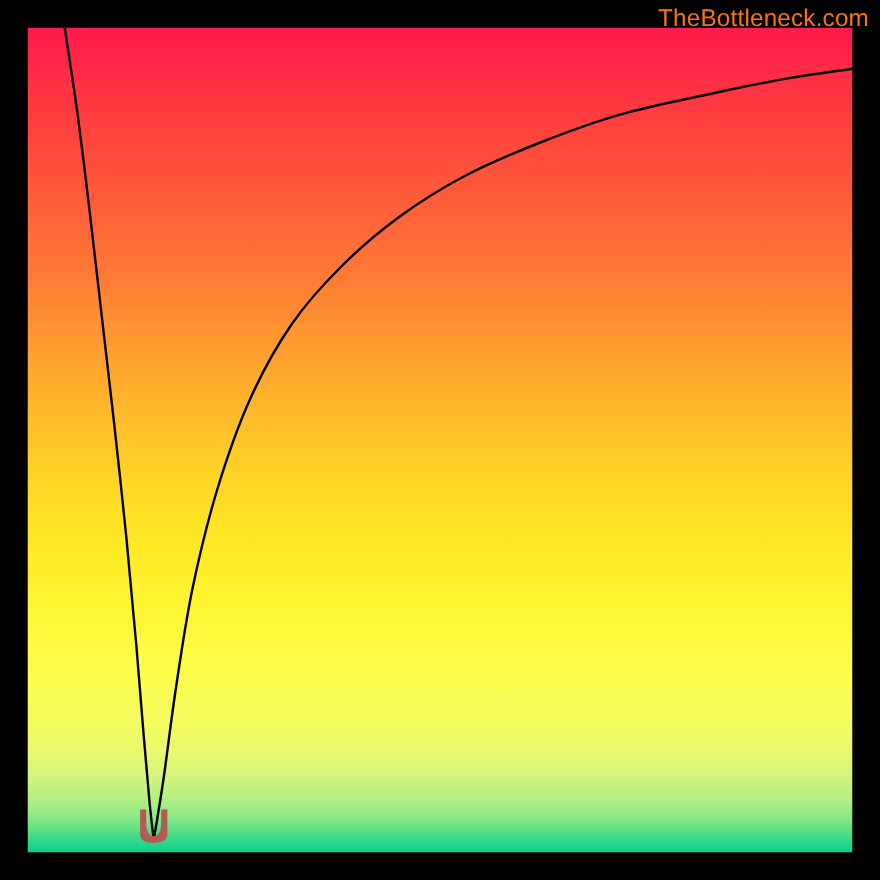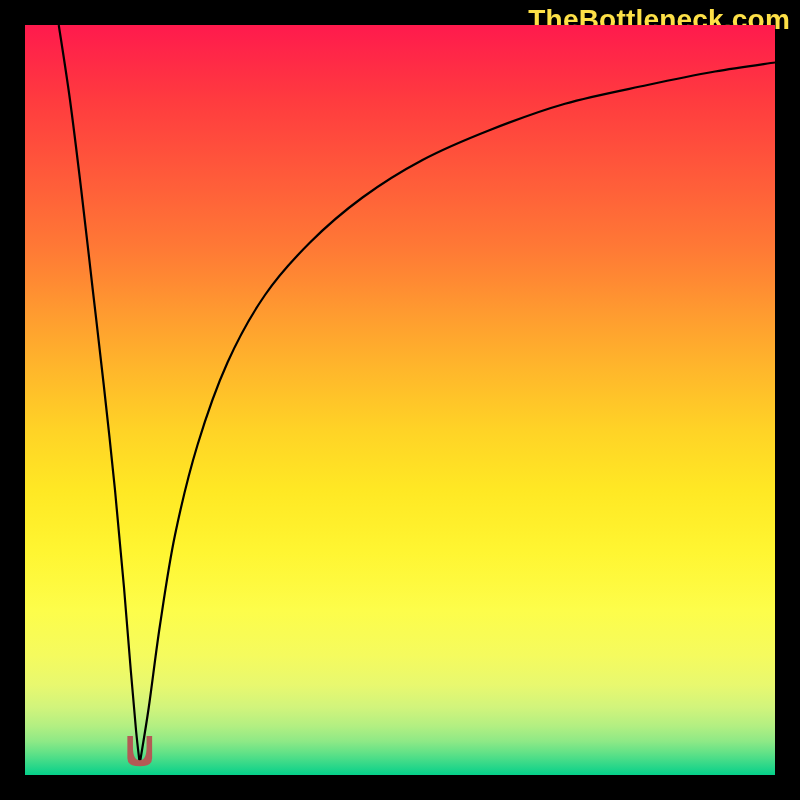--- a/index.html
+++ b/index.html
@@ -16,23 +16,23 @@
     left: 0;
     top: 0;
     width: 800px;
     height: 800px;
     background: #000000;
   }
   .watermark {
     position: absolute;
     top: 4px;
     right: 10px;
-    color: #fde047;
-    font-size: 28px;
-    font-weight: 700;
+    color: #f97316;
+    font-size: 22px;
+    font-weight: 400;
     letter-spacing: 0.2px;
   }
   .plot {
     position: absolute;
     left: 25px;
     top: 25px;
     width: 750px;
     height: 750px;
     overflow: hidden;
   }

